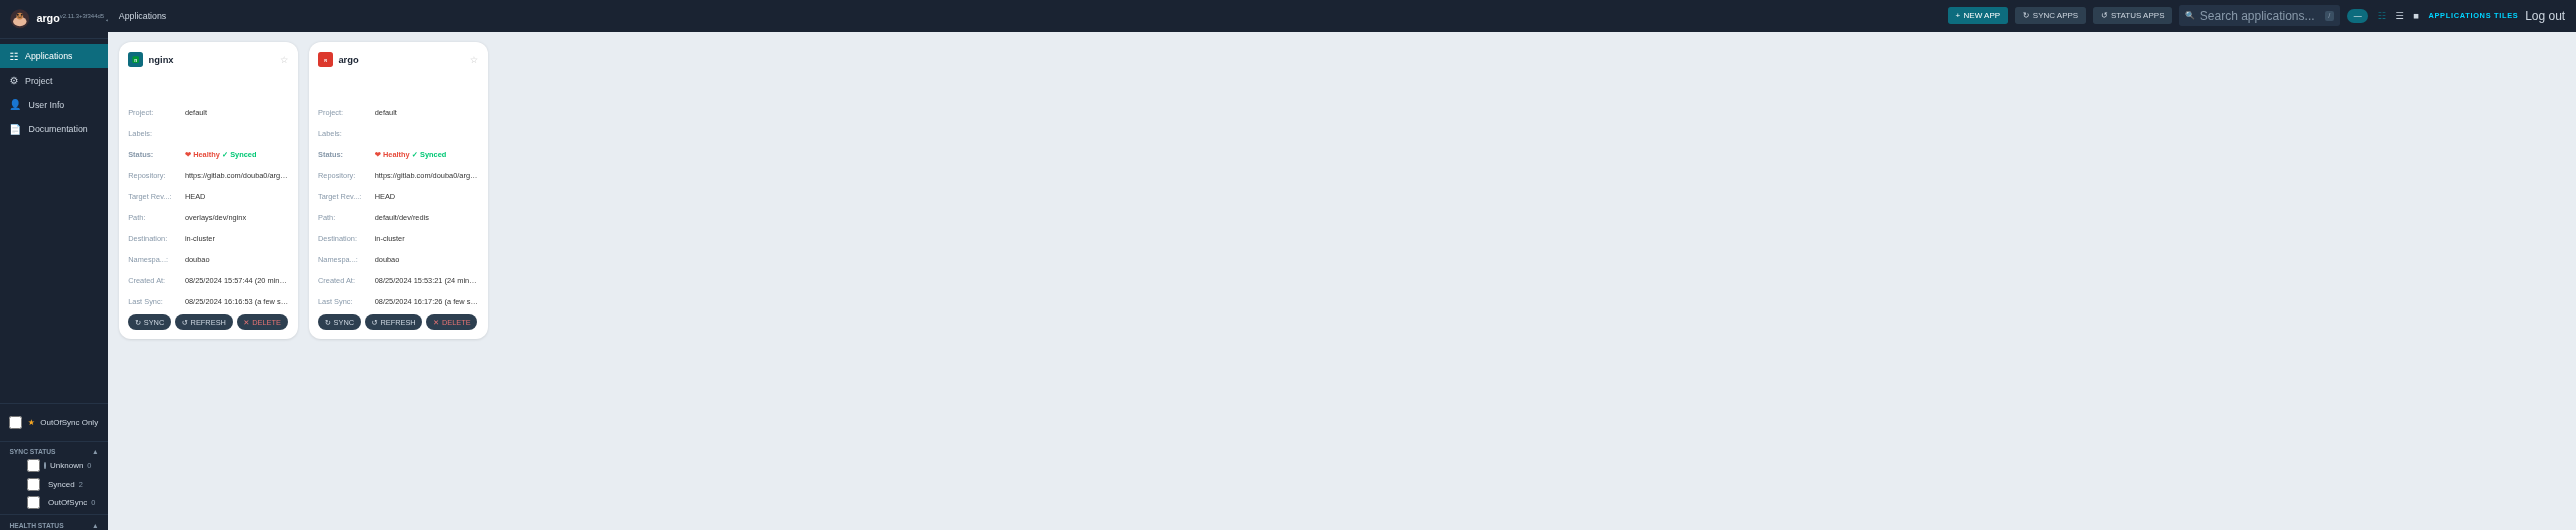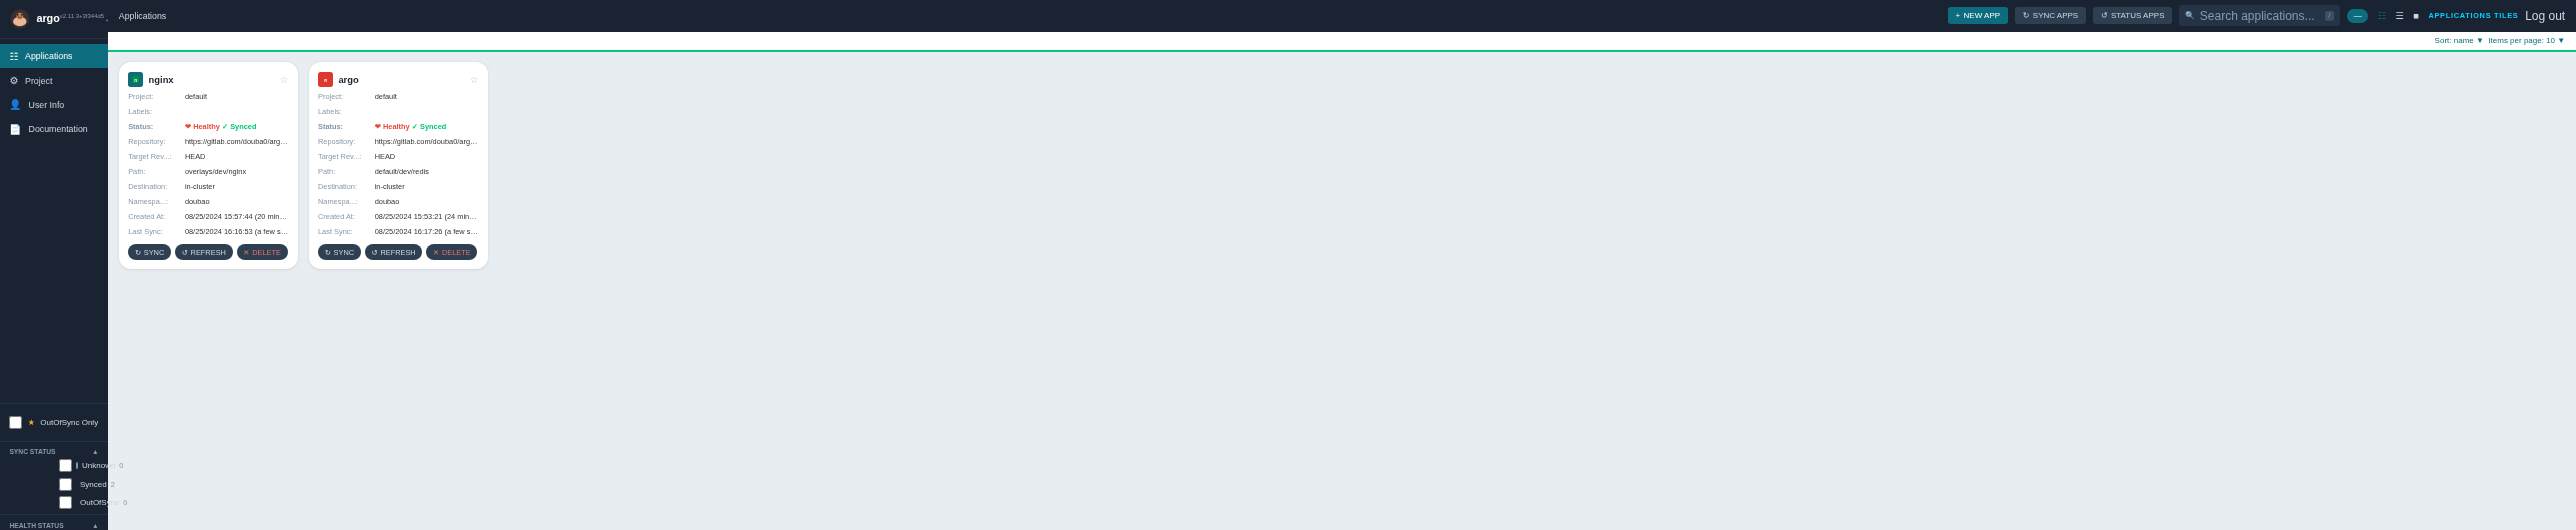--- a/index.html
+++ b/index.html
@@ -82,21 +82,21 @@
     .sidebar-section-header {
       padding: 4px 9.4px 1.3px;
       font-size: 6.7px;
       font-weight: 700;
       color: #8899aa;
       text-transform: uppercase;
       display: flex;
       align-items: center;
       justify-content: space-between;
     }
-    .sync-status-list { padding: 0 27px; margin-left: 32px; }
+    .sync-status-list { padding: 0 27px; }
     .sync-status-item {
       display: flex;
       align-items: center;
       gap: 4px;
       padding: 2.7px 0;
       font-size: 8px;
       cursor: pointer;
     }
     .sync-status-item input[type="checkbox"] { cursor: pointer; }
     .status-dot { width: 6.7px; height: 6.7px; border-radius: 50%; display: inline-block; }
@@ -274,21 +274,21 @@
       width: 15px;
       height: 15px;
       background: #0d6c7e;
       border-radius: 2.7px;
       display: flex;
       align-items: center;
       justify-content: center;
     }
     .app-icon svg { width: 9.4px; height: 9.4px; }
     .fav-icon { color: #ccc; cursor: pointer; font-size: 9.4px; }
-    .card-body { display: flex; flex-direction: column; gap: 6px; }
+    .card-body { display: flex; flex-direction: column; gap: 12px; margin-top: 36px; }
     .card-row { display: flex; gap: 2.7px; font-size: 7.4px; }
     .card-label { color: #8899aa; width: 54px; flex-shrink: 0; }
     .card-value { color: #333; overflow: hidden; text-overflow: ellipsis; white-space: nowrap; }
     .status-healthy { color: #e74c3c; }
     .status-synced-text { color: #00c875; }
     .status-row { display: flex; align-items: center; gap: 2.7px; font-weight: bold; }
     .health-heart { color: #e74c3c; }
     .sync-check { color: #00c875; }
     .card-actions {
       display: flex;
@@ -429,26 +429,20 @@
       <div class="view-icons">
         <button class="view-icon-btn active">☷</button>
         <button class="view-icon-btn">☰</button>
         <button class="view-icon-btn">■</button>
       </div>
       <span class="topbar-app-title">APPLICATIONS TILES</span>
       <button class="logout-btn">Log out</button>
     </div>
   </div>
 
-  <div class="sort-bar">
-    <span>Sort:&nbsp;</span>
-    <span>name ▼</span>
-    <span>&nbsp;&nbsp;Items per page:&nbsp;</span>
-    <span>10 ▼</span>
-  </div>
 
   <div class="cards-area">
 
     <div class="app-card">
       <div class="card-header">
         <div class="card-title">
           <div class="app-icon">
             <svg viewBox="0 0 14 14" fill="white" style="font-size:14px">
               <rect x="2" y="2" width="10" height="10" rx="2" fill="#009639"></rect>
               <text x="7" y="10" text-anchor="middle" font-size="7" fill="white" font-weight="bold">n</text>

